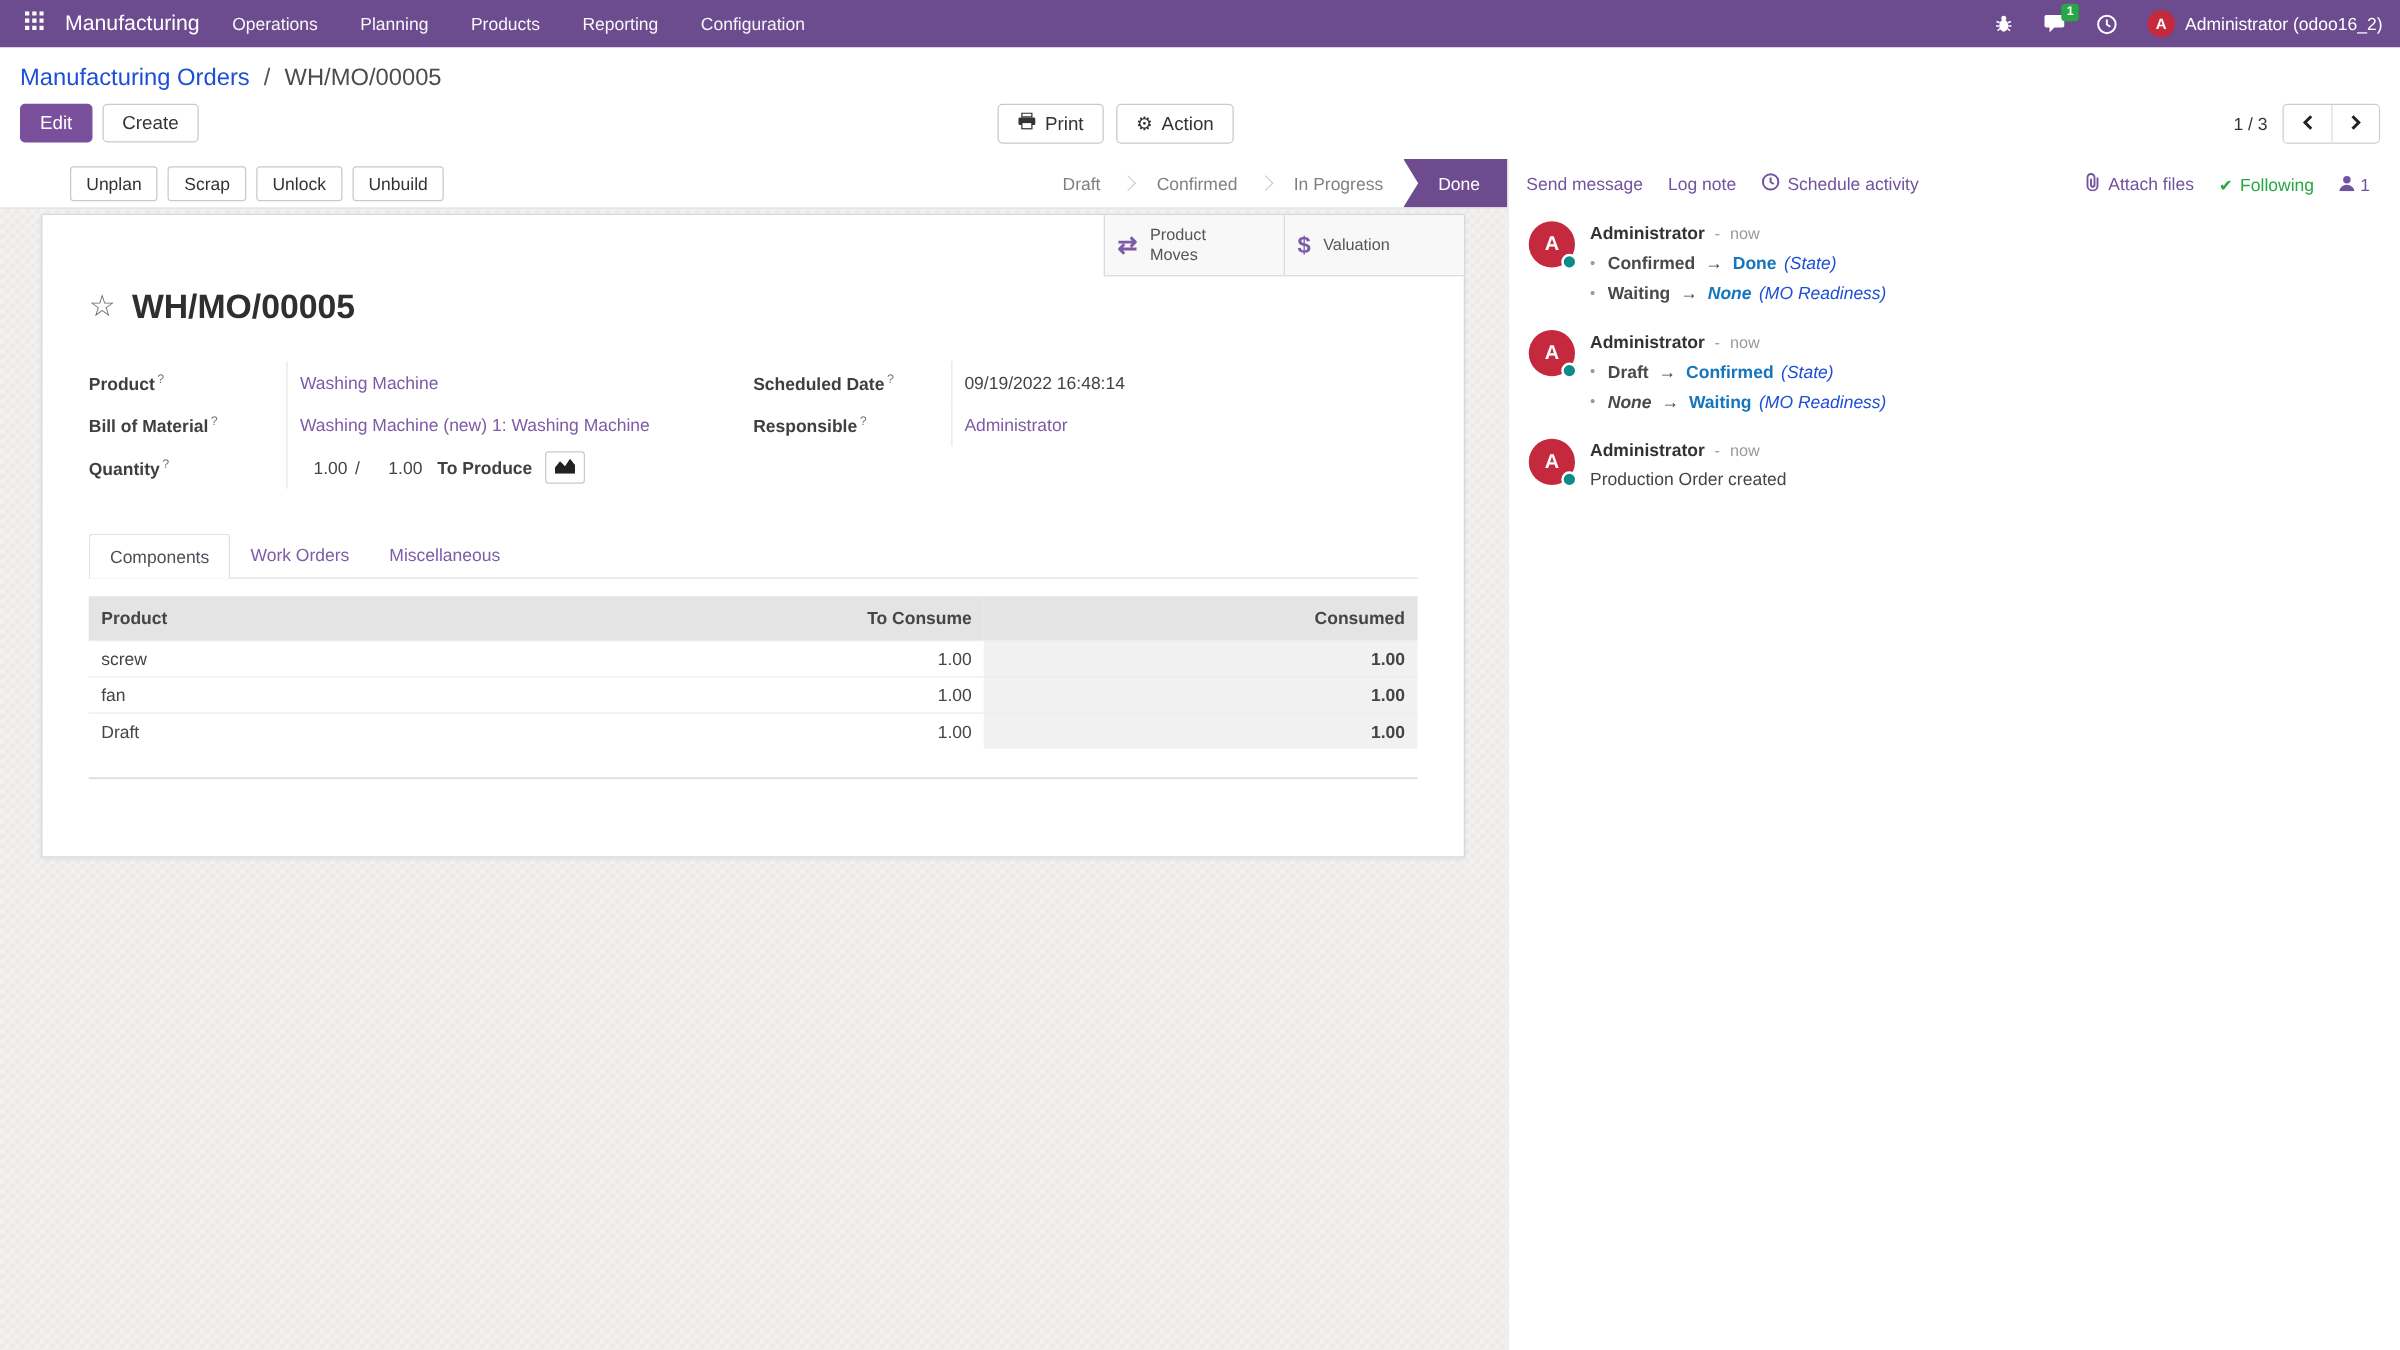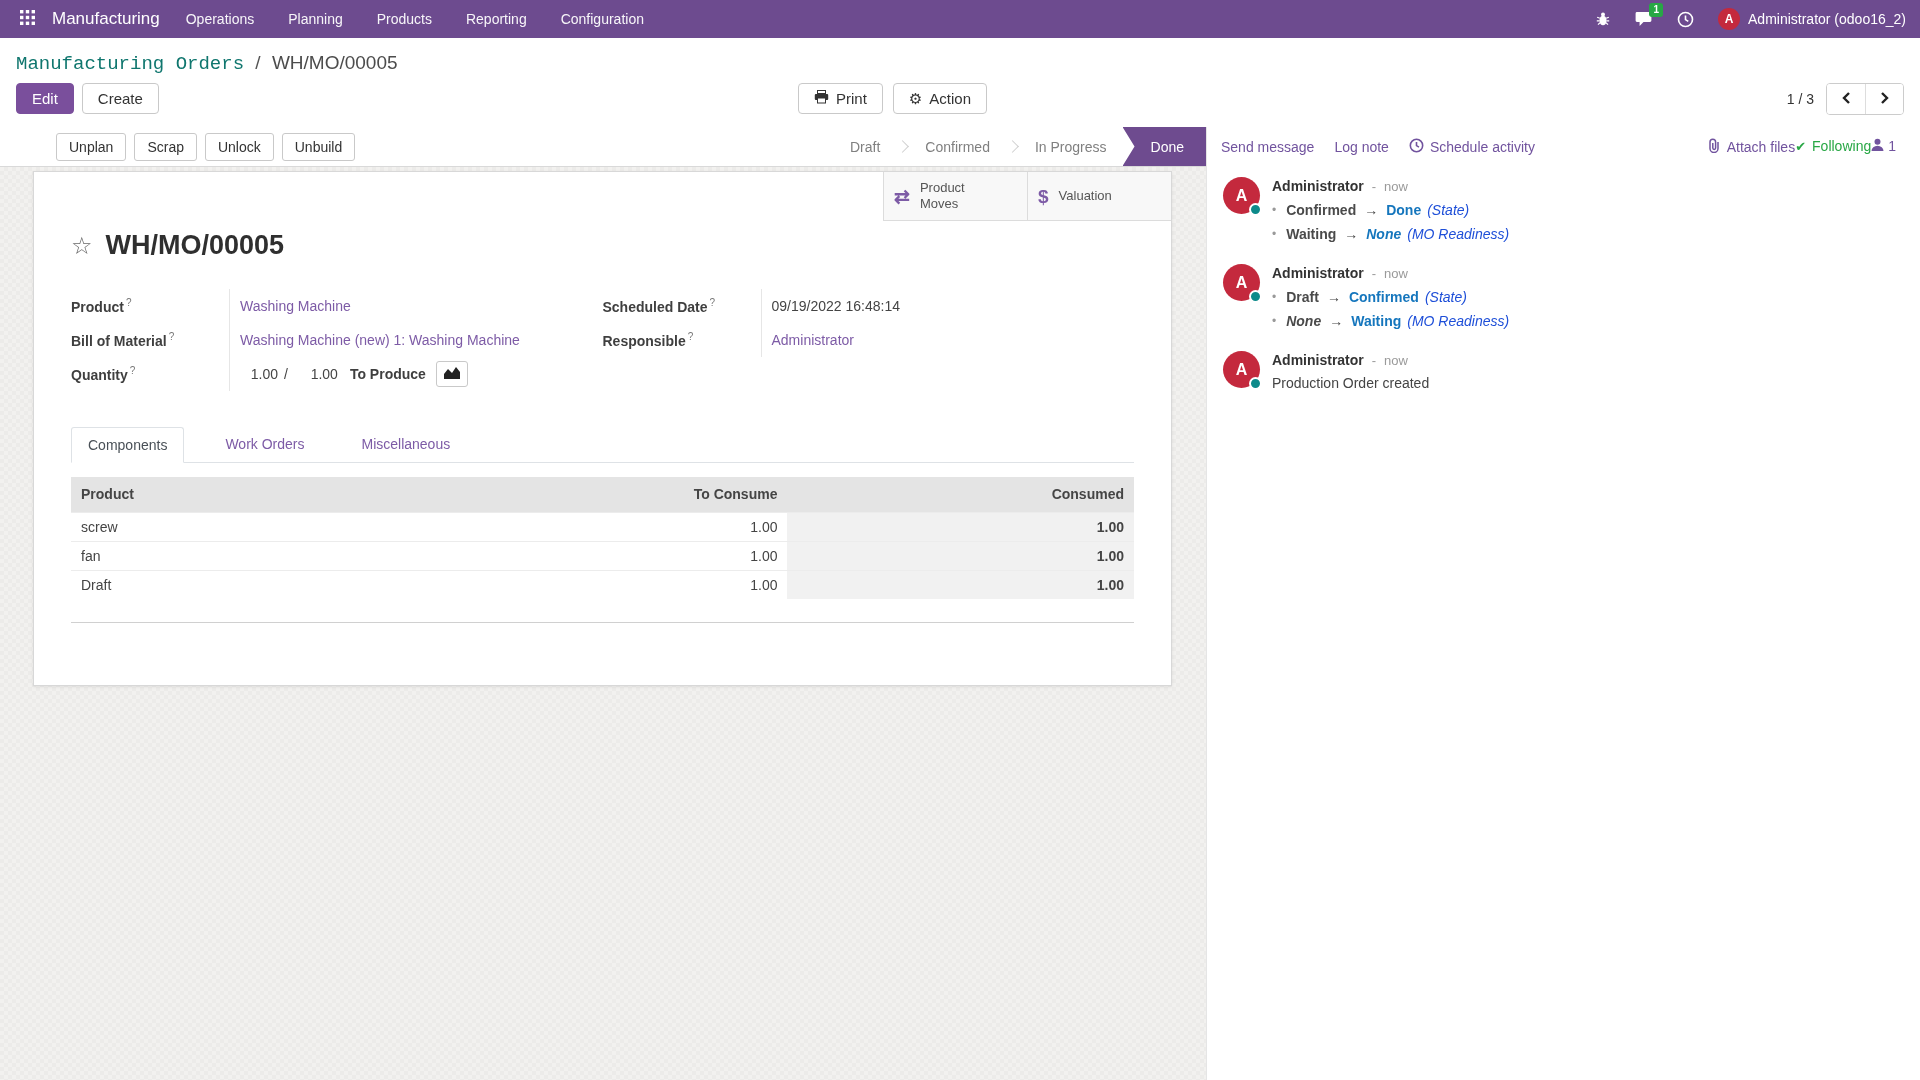--- a/index.html
+++ b/index.html
@@ -17,21 +17,21 @@
   .msg-badge { position:absolute; top:-8px; right:-10px; background:#28a745; color:#fff;
     font-size:10px; line-height:1; padding:2px 4px; border-radius:3px; font-weight:bold; }
   .user-block { display:flex; align-items:center; gap:8px; cursor:pointer; }
   .avatar-sm { width:22px; height:22px; border-radius:50%; background:#c4293d; color:#fff;
     font-size:12px; font-weight:bold; display:flex; align-items:center; justify-content:center; }
   .user-name { color:#fff; font-size:14px; }
 
   
   .cp-row1 { height:45px; padding:14px 16px 0; background:#fff; }
   .breadcrumb { font-size:19px; }
-  .bc-parent { color:#0f766e; cursor:pointer;font-family:Liberation Mono, monospace; }
+  .bc-parent { color:#1d4ed8; cursor:pointer; }
   .bc-sep { color:#555; margin:0 6px; }
   .bc-current { color:#4c4c4c; }
   .cp-row2 { height:44px; background:#fff; position:relative; display:flex; align-items:flex-start; padding:0 16px; }
   .btn { font-size:15px; border-radius:4px; padding:6px 15px; cursor:pointer; border:1px solid #c9c9c9;
     background:#fff; color:#333; display:inline-flex; align-items:center; gap:7px; }
   .btn-primary { background:#7a4f9c; border-color:#7a4f9c; color:#fff; }
   .btn-edit { margin-right:8px; }
   .center-buttons { position:absolute; left:798px; display:flex; gap:10px; }
   .gear-glyph { font-size:15px; color:#333; line-height:1; }
   .pager-zone { margin-left:auto; display:flex; align-items:center; gap:12px; }
@@ -82,40 +82,40 @@
     display:flex; align-items:center; min-height:34px; }
   .link-val { color:#7d5ba6; cursor:pointer; }
   .plain-val { color:#444; }
   .qty-num { width:38px; text-align:right; color:#444; }
   .qty-sep { margin:0 6px; color:#444; }
   .qty-num2 { width:44px; text-align:right; color:#444; }
   .qty-suffix { font-weight:bold; color:#3f3f3f; margin-left:12px; }
   .chart-btn { margin-left:10px; width:32px; height:26px; border:1px solid #c9c9c9; border-radius:3px;
     background:#fff; display:flex; align-items:center; justify-content:center; cursor:pointer; }
 
-  .tabs-row { display:flex; margin:36px 37px 0; border-bottom:1px solid #dee2e6;gap:25px; }
+  .tabs-row { display:flex; margin:36px 37px 0; border-bottom:1px solid #dee2e6; }
   .tab { padding:9px 16px; font-size:14px; color:#7d5ba6; cursor:pointer; }
   .tab-active { color:#495057; background:#fff; border:1px solid #dee2e6; border-bottom:1px solid #fff;
     border-radius:3px 3px 0 0; margin-bottom:-1px; }
 
   table.o2m { width:calc(100% - 74px); margin:14px 37px 0; border-collapse:collapse; font-size:14px; }
   table.o2m th { background:#e4e4e4; font-weight:bold; color:#454545; height:35px; padding:0 10px; }
   table.o2m td { height:29px; padding:0 10px; color:#444; border-top:1px solid #ececec; }
   tr.body-row { cursor:pointer; background:#fff; }
   .col-product { width:28.7%; text-align:left; }
   .col-toconsume { width:38.7%; text-align:right; }
   .col-consumed { width:32.6%; text-align:right; }
   td.col-consumed { background:#f1f1f1; font-weight:bold; color:#333; }
   .list-footer { height:24px; margin:0 37px; border-bottom:1px solid #d0d0d0; }
 
   
   .chatter { width:714px; background:#fff; border-left:1px solid #e5e5e5; display:flex; flex-direction:column; }
   .chatter-header { height:40px; display:flex; align-items:center; padding:0 24px 0 14px; gap:20px; }
   .ch-link { color:#71539e; font-size:14px; cursor:pointer; display:flex; align-items:center; gap:6px; }
-  .ch-right { margin-left:auto; display:flex; align-items:flex-start; }
+  .ch-right { margin-left:auto; display:flex; align-items:flex-end; gap:20px; }
   .following { color:#28a745; font-size:14px; display:flex; align-items:center; gap:6px; cursor:pointer; }
   .check-glyph { color:#28a745; font-size:13px; }
   .follower-count { color:#71539e; font-size:14px; display:flex; align-items:center; gap:4px; cursor:pointer; }
 
   .chatter-body { padding:10px 16px; }
   .date-divider { display:flex; align-items:center; gap:16px; margin:6px 0 16px; }
   .divider-line { flex:1; height:1px; background:#e8e8e8; }
   .divider-text { font-size:14px; font-weight:bold; color:#333; }
   .message { display:flex; margin-bottom:22px; }
   .avatar-lg { position:relative; width:37px; height:37px; border-radius:50%; background:#c4293d; color:#fff;

